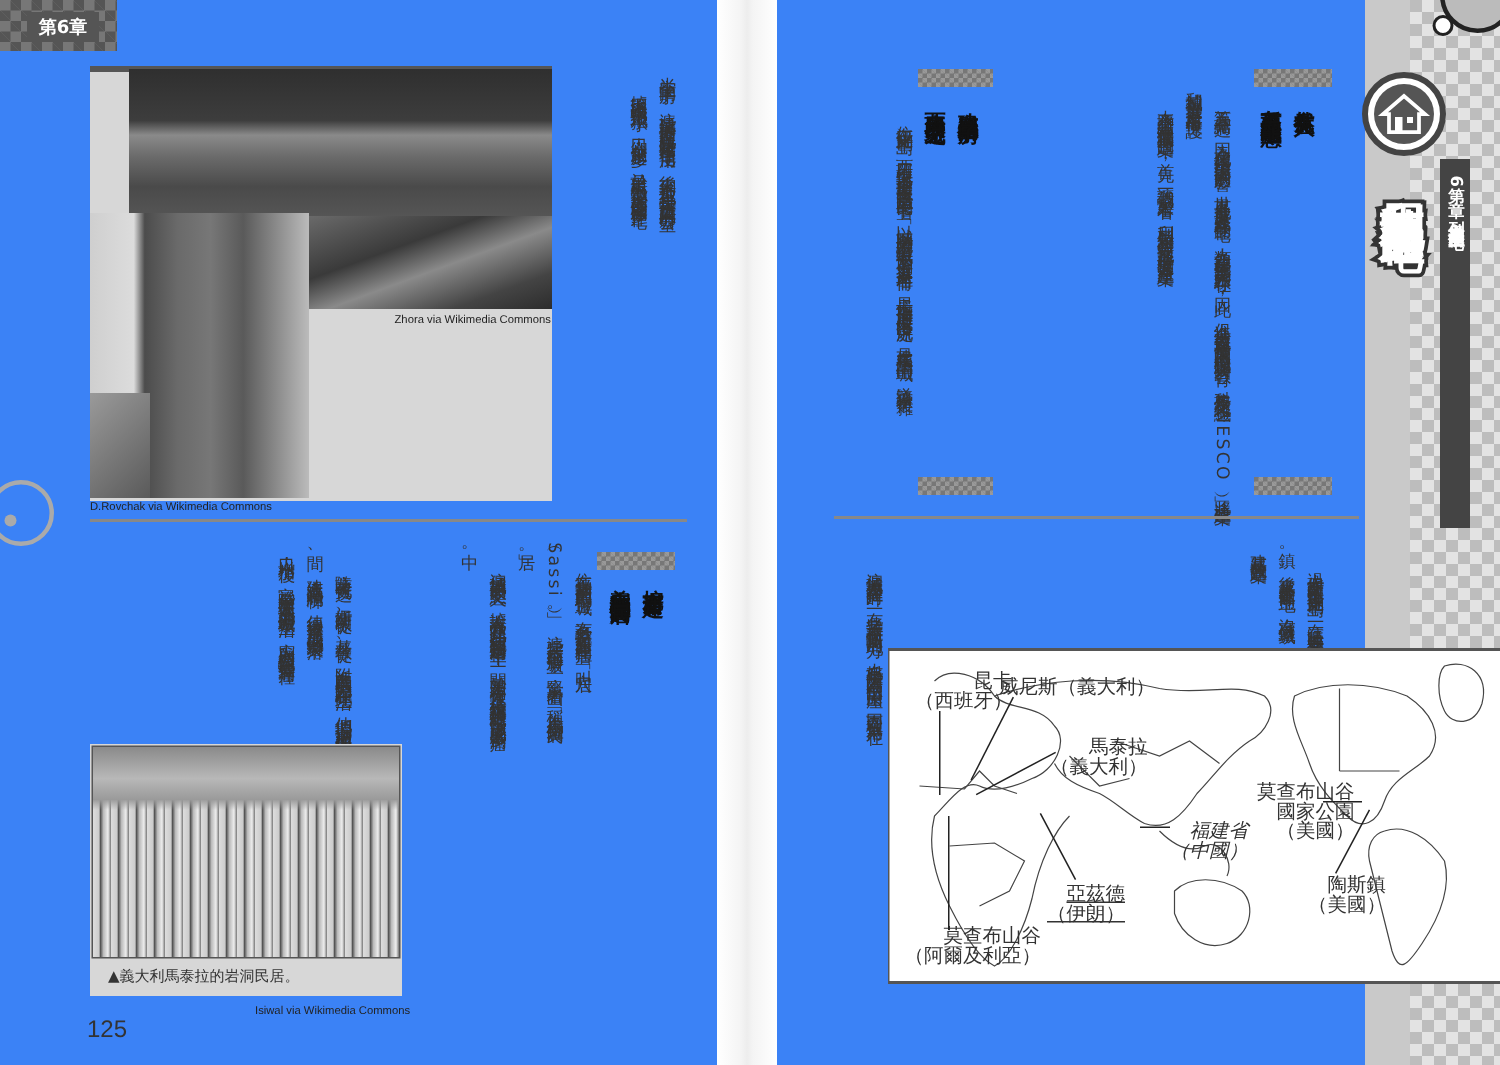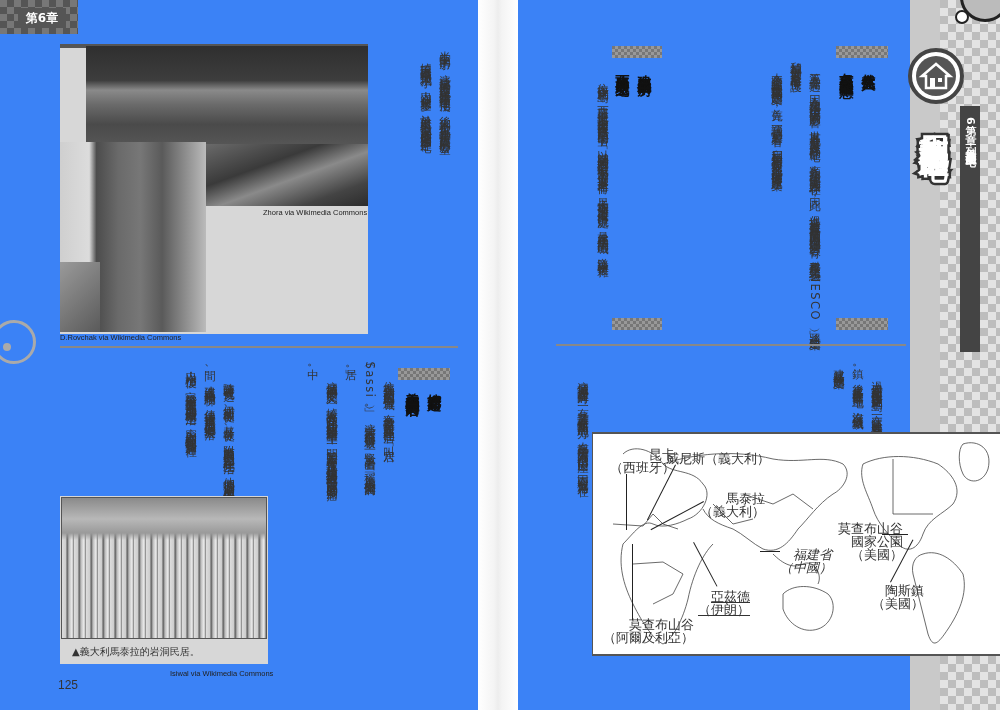--- a/index.html
+++ b/index.html
@@ -50,21 +50,21 @@
 
   .rule { position: absolute; height: 2px; background: #888; }
 
   
   .matera-box { position: absolute; left: 60px; top: 496px; width: 208px; height: 168px; background: #d7d7d7; }
   .matera-photo { position: absolute; left: 61px; top: 497px; width: 206px; height: 142px; border: 1px solid #555;
     background:
       linear-gradient(to bottom, #8a8a8a 0%, #b8b8b8 15%, #9a9a9a 25%, transparent 30%),
       repeating-linear-gradient(90deg, #ddd 0px, #ccc 4px, #555 5px, #bbb 7px, #eee 10px, #777 12px),
       linear-gradient(to bottom, #999 0%, #666 100%); }
-  .page-number { position: absolute; left: 58px; top: 678px; font-size: 12px; color: #333; font-family: "Liberation Sans", sans-serif; }
+  .page-number { position: absolute; left: 58px; top: 678px; font-size: 16px; color: #333; font-family: "Liberation Sans", sans-serif; }
 
   
   .bell { position: absolute; left: -8px; top: 320px; width: 44px; height: 44px; border: 3px solid #aaa; border-radius: 50%; }
   .bell::before { content: ""; position: absolute; left: 8px; top: 20px; width: 8px; height: 8px; background: #aaa; border-radius: 50%; }
 
   
   .r-side { position: absolute; left: 910px; top: 0; width: 90px; height: 710px; background: #c9c9c9; }
   .r-side-checker { position: absolute; left: 940px; top: 0; width: 60px; height: 710px;
     background:
       linear-gradient(45deg, #e3e3e3 25%, transparent 25%, transparent 75%, #e3e3e3 75%),

